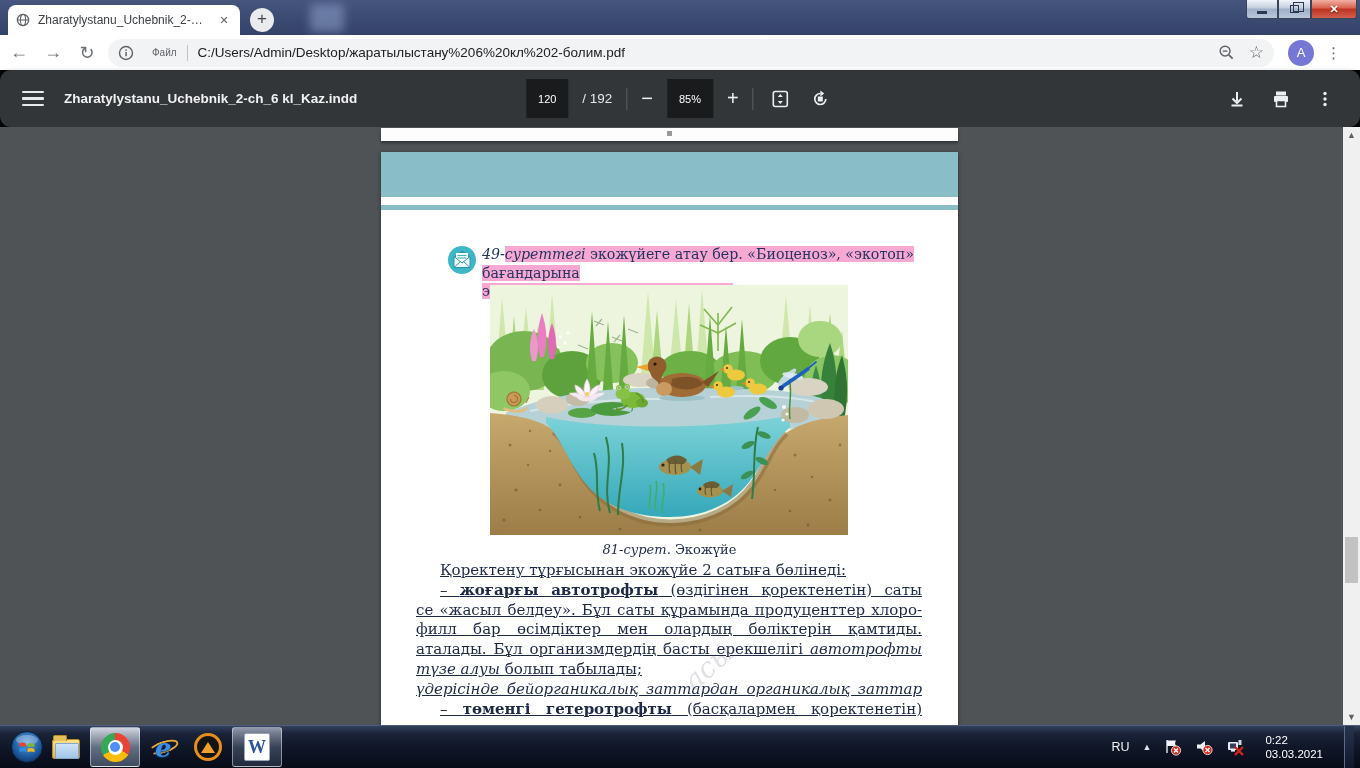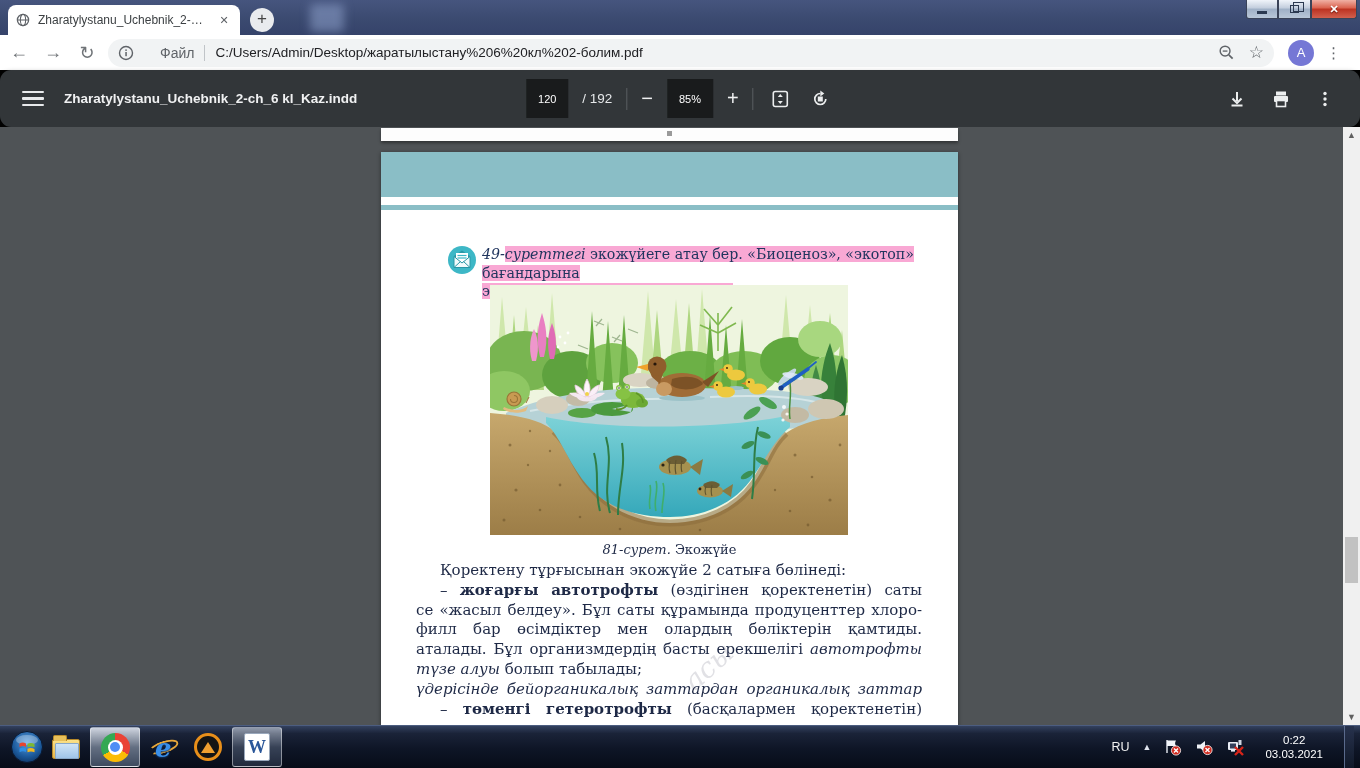--- a/index.html
+++ b/index.html
@@ -35,21 +35,21 @@
   .closeglyph { color:#fff; font-size:11px; font-weight:bold; text-shadow:0 1px 1px #6b1408; }
 
   
   .btoolbar { position:absolute; left:0; top:35px; width:1360px; height:35px; background:#fff;
     display:flex; align-items:center; }
   .navic { width:30px; height:30px; display:flex; align-items:center; justify-content:center;
     color:#707478; font-size:18px; margin-left:4px; }
   .omnibox { margin-left:6px; width:1166px; height:28px; border-radius:14px; background:#f1f3f4;
     display:flex; align-items:center; padding:0 10px; }
   .omni-info { width:18px; height:18px; color:#5f6368; display:flex; align-items:center; }
-  .omni-scheme { font-size:14px; color:#5f6368; margin-left:24px; }
+  .omni-scheme { font-size:10px; color:#5f6368; margin-left:16px; }
   .omni-sep { width:1px; height:16px; background:#c0c4c8; margin:0 10px; }
   .omni-url { font-size:13.5px; color:#202124; white-space:nowrap; overflow:hidden; flex:1; }
   .omni-right { display:flex; align-items:center; gap:14px; color:#5f6368; }
   .avatar { width:26px; height:26px; border-radius:50%; background:#7577d5; color:#fff;
     font-size:13px; display:flex; align-items:center; justify-content:center; margin-left:14px; }
   .menu3 { margin-left:12px; margin-right:10px; color:#5f6368; font-size:15px; letter-spacing:0; }
 
   
   .pdfbar { position:absolute; left:0; top:70px; width:1360px; height:57px; background:#323639;
     display:flex; align-items:center; color:#eceeef; box-shadow:0 2px 5px rgba(0,0,0,.35);border-radius:11px; }
@@ -81,21 +81,21 @@
   .instr-icon { position:absolute; left:66px; top:93px; width:30px; height:30px; }
   .instr-text { position:absolute; left:101px; top:93px; width:466px;
     font-family:"DejaVu Serif", serif; font-size:14.2px; line-height:18.5px; color:#21355e; }
   .instr-text .hl { background:#f9a8d4; }
 
   .illus { position:absolute; left:109px; top:133px; width:358px; height:250px; }
   .caption { position:absolute; left:0; top:390px; width:577px; text-align:center;
     font-family:"DejaVu Serif", serif; font-size:13px; color:#1e2946; }
   .bodytext { position:absolute; left:35px; top:409px; width:506px;
     font-family:"DejaVu Serif", serif; font-size:15px; line-height:19.8px; color:#1e2946; }
-  .bodytext .line { white-space:nowrap; overflow:hidden; height:19.8px; }
+  .bodytext .line { white-space:nowrap; overflow:hidden; height:19.8px;text-decoration:underline; }
   .bodytext .jline { white-space:normal; text-align:justify; text-align-last:justify; }
   .bodytext .ind { text-indent:24px; }
   .seg-b { font-weight:bold; }
   .seg-i { font-style:italic; }
   .watermark { position:absolute; left:300px; top:498px; font-family:"DejaVu Serif", serif;
     font-size:28px; color:rgba(70,70,95,.16); transform:rotate(-42deg); font-style:italic; }
 
   
   .vsb { position:absolute; right:0; top:0; width:17px; height:598px; background:#f0f0f0; }
   .vsb .arrow { position:absolute; left:0; width:17px; height:16px; color:#606060; font-size:9px;
@@ -136,21 +136,21 @@
     background:linear-gradient(180deg,#fbe289,#e8b64a); border-radius:2px; border:1px solid #b88a2a; }
   .folder::before { content:""; position:absolute; left:0; top:-5px; width:12px; height:5px;
     background:#e8c05a; border-radius:2px 2px 0 0; border:1px solid #b88a2a; border-bottom:none; }
   .folder::after { content:""; position:absolute; left:2px; top:3px; width:22px; height:14px;
     background:linear-gradient(180deg,#cfe4f7,#9fc4e8); border-radius:1px; border:1px solid #88a8c8; }
 
   .tray { margin-left:auto; display:flex; align-items:center; gap:13px; padding-right:6px; color:#fff; }
   .lang { font-size:12.5px; color:#f2f2f2; }
   .tray-arrow { font-size:9px; color:#dfe4ee; }
   .trayic { width:18px; height:18px; position:relative; }
-  .clock { text-align:center; font-size:11.5px; line-height:14px; color:#fff; padding:0 8px; }
+  .clock { font-size:11.5px; line-height:14px; color:#fff; padding:0 8px; }
   .showdesk { width:10px; height:43px; border-left:1px solid #5a6a8c;
     background:linear-gradient(180deg,#27324d,#101828); }
 
   svg { display:block; }
 </style>
 </head>
 <body>
 
 <div class="screen">
 

